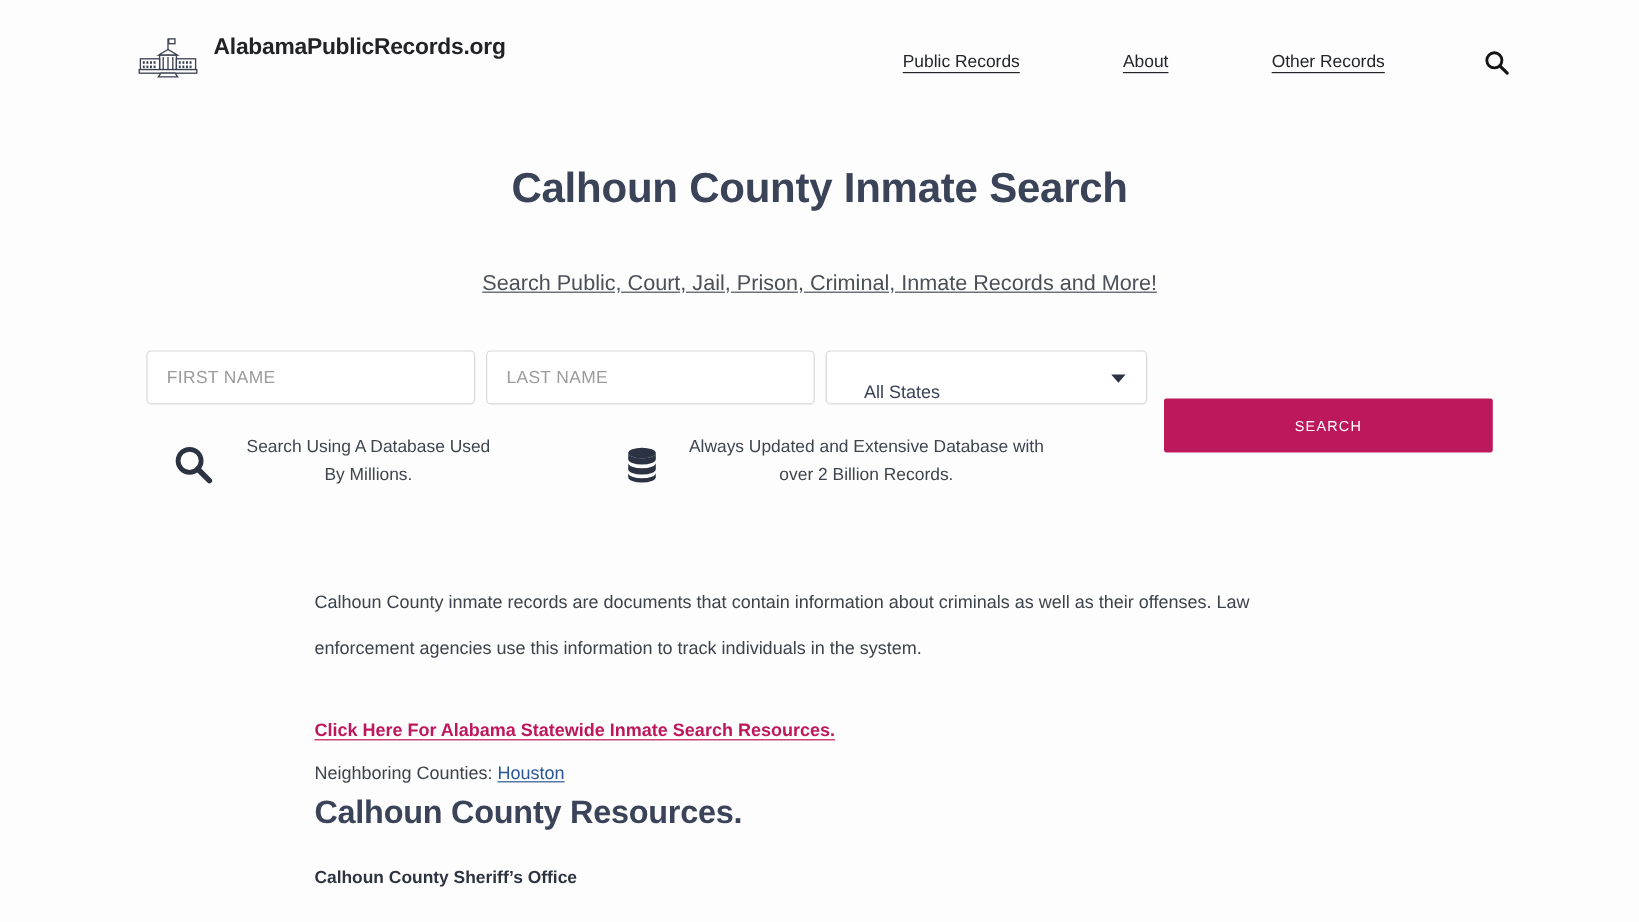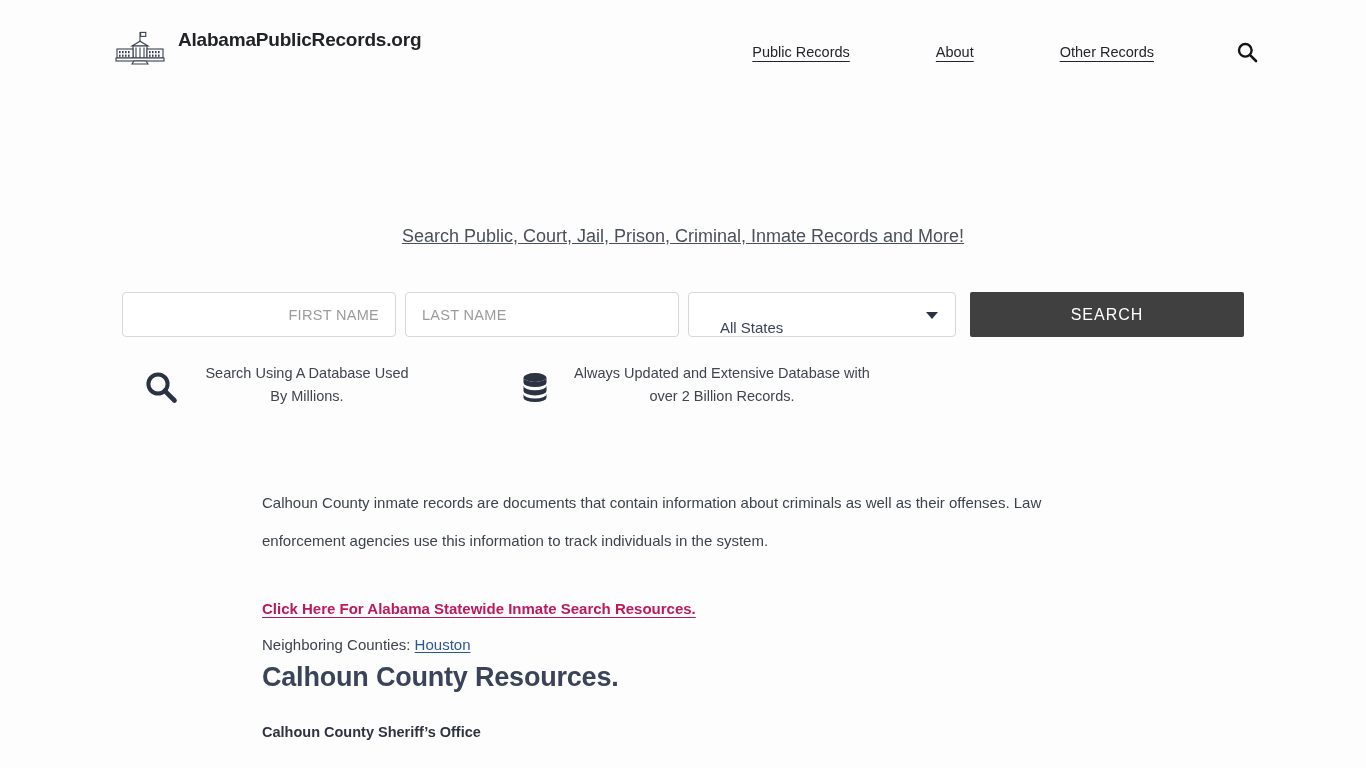--- a/index.html
+++ b/index.html
@@ -125,21 +125,21 @@
     font-family: "Liberation Sans", sans-serif;
     padding: 0 16px;
     color: #3a4358;
     outline: none;
   }
   .field::placeholder {
     color: #9b9b9b;
     font-size: 14.5px;
     letter-spacing: 0.3px;
   }
-  .field-first { width: 274px; text-align: right; }
+  .field-first { width: 274px; }
   .field-last  { width: 274px; margin-left: 9px; }
   .select-wrap {
     position: relative;
     width: 268px;
     margin-left: 9px;
     height: 45px;
   }
   .select-box {
     width: 268px;
     height: 45px;
@@ -162,28 +162,29 @@
     width: 0; height: 0;
     border-left: 6px solid transparent;
     border-right: 6px solid transparent;
     border-top: 7px solid #2b3242;
     pointer-events: none;
   }
   .search-btn {
     width: 274px;
     height: 45px;
     margin-left: 14px;
-    background: #404040;
+    background: #be185d;
     border: none;
     border-radius: 2px;
     color: #ffffff;
-    font-size: 16px;
+    font-size: 12px;
     font-family: "Liberation Sans", sans-serif;
     letter-spacing: 1px;
     cursor: pointer;
+    margin-top: 40px;
   }
 
   
   .features {
     position: absolute;
     top: 362px;
     left: 122px;
     width: 1122px;
     display: flex;
   }
@@ -330,20 +331,21 @@
       <span class="nav-gap-3"></span>
       <button class="nav-search-btn" aria-label="Search">
         <svg viewBox="0 0 22 22" width="22" height="22" aria-hidden="true">
           <circle cx="9.3" cy="9.3" r="6.3" fill="none" stroke="#141414" stroke-width="2.4"></circle>
           <line x1="13.9" y1="13.9" x2="20" y2="20" stroke="#141414" stroke-width="2.6" stroke-linecap="round"></line>
         </svg>
       </button>
     </nav>
   </header>
 
+  <h1 class="hero-title">Calhoun County Inmate Search</h1>
   <p class="hero-sub">Search Public, Court, Jail, Prison, Criminal, Inmate Records and More!</p>
 
   <form class="search-form">
     <input class="field field-first" type="text" placeholder="FIRST NAME" style="">
     <input class="field field-last" type="text" placeholder="LAST NAME" style="">
     <div class="select-wrap">
       <div class="select-box">
         <span>All States</span>
       </div>
       <span class="select-caret"></span>

